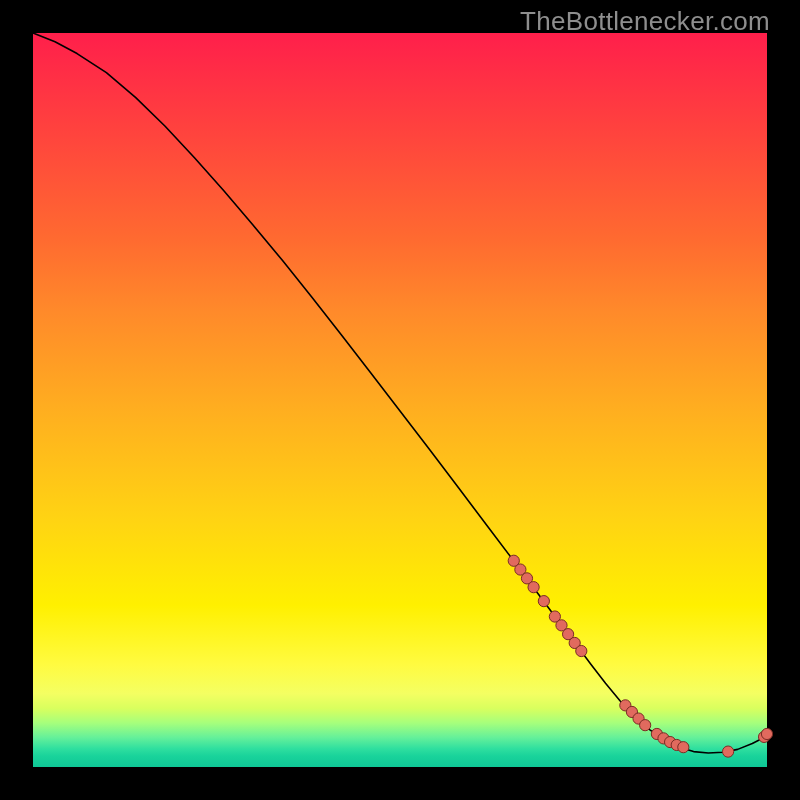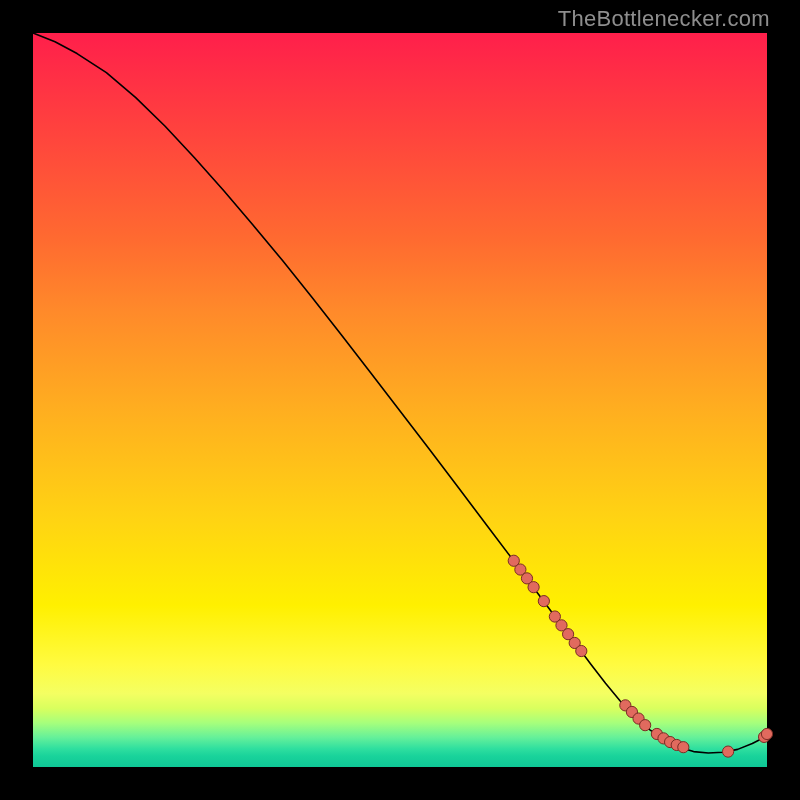--- a/index.html
+++ b/index.html
@@ -61,21 +61,21 @@
   .marker {
     fill: #e16a5e;
     stroke: #7a2d25;
     stroke-width: 1;
   }
   .credit {
     position: absolute;
     top: 6px;
     right: 30px;
     color: #8e8e8e;
-    font-size: 22px;
+    font-size: 26px;
     letter-spacing: 0.3px;
     font-weight: 400;
   }
 </style>
 </head>
 <body>
 
 <div class="stage">
   <div class="credit">TheBottlenecker.com</div>
   <div class="plot">

